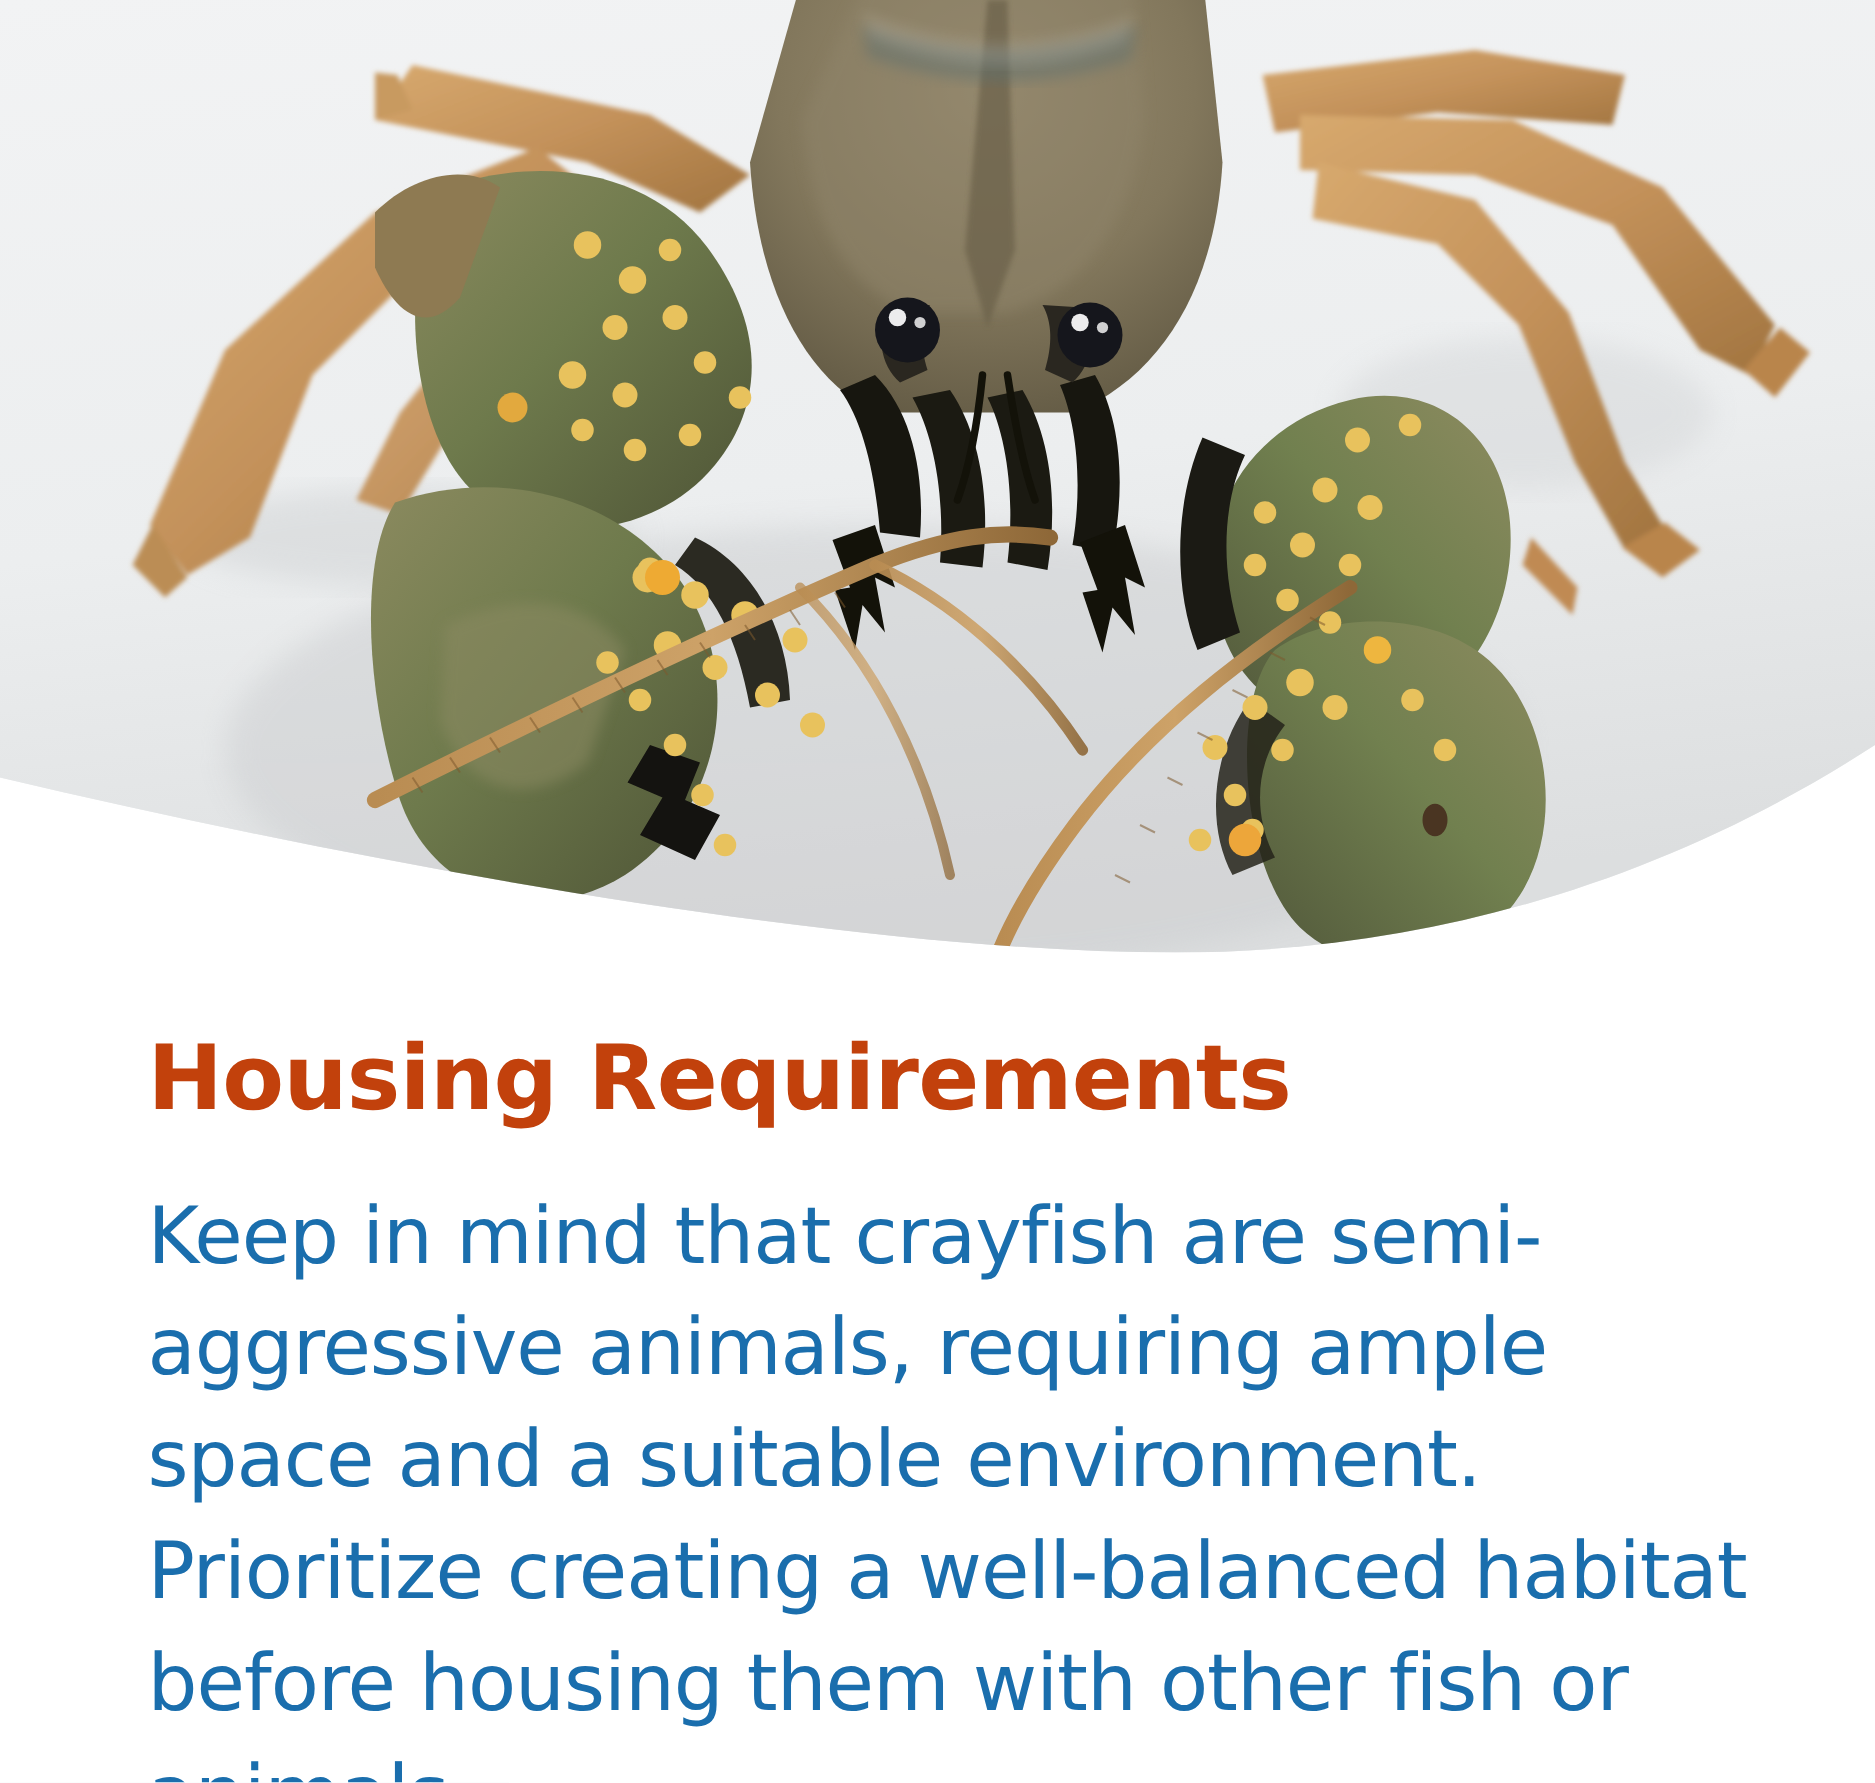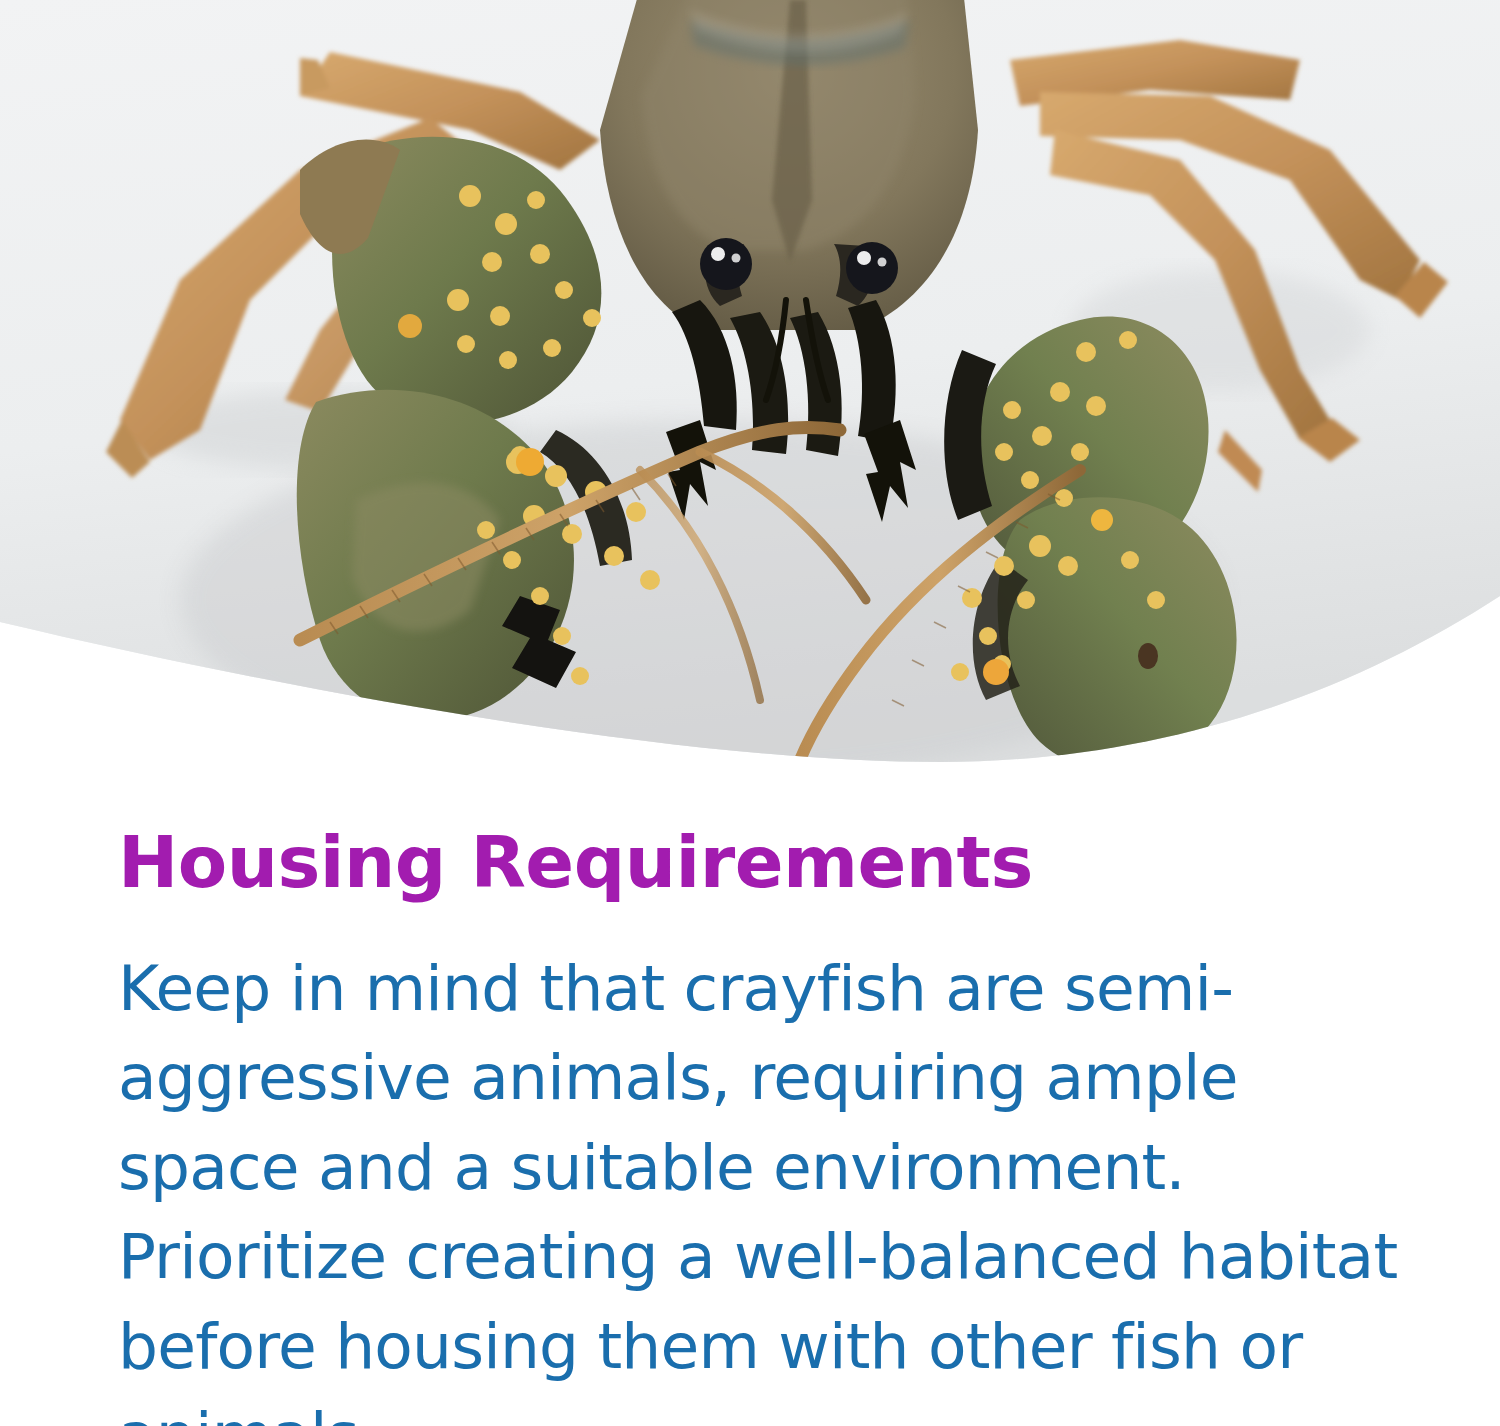--- a/index.html
+++ b/index.html
@@ -49,21 +49,21 @@
     top: 826px;
     width: 1290px;
   }
   .heading {
     margin: 0;
     font-family: "DejaVu Sans", "Liberation Sans", sans-serif;
     font-weight: 700;
     font-size: 72px;
     line-height: 1.0;
     letter-spacing: -0.5px;
-    color: #a21caf;
+    color: #c2410c;
     white-space: nowrap;
   }
   .body-copy {
     margin: 0;
     padding-top: 46px;
     font-family: "DejaVu Sans", "Liberation Sans", sans-serif;
     font-weight: 400;
     font-size: 63px;
     line-height: 1.42;
     letter-spacing: -0.8px;

